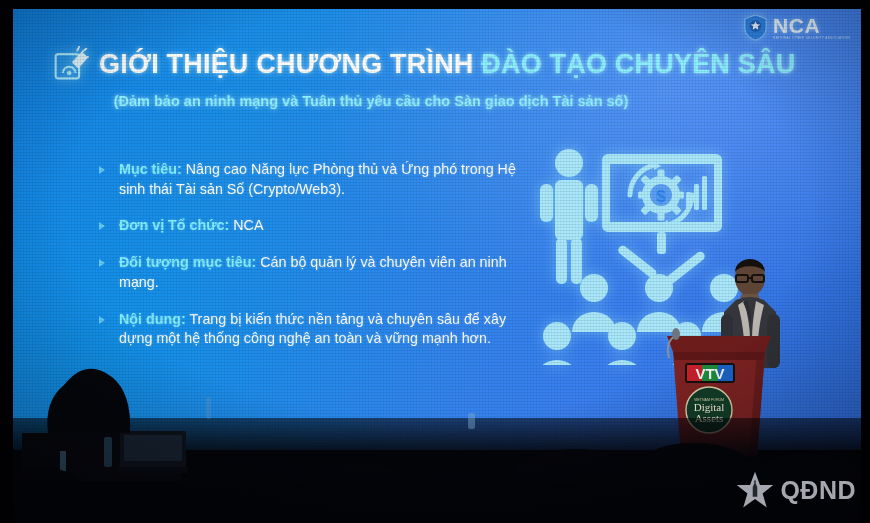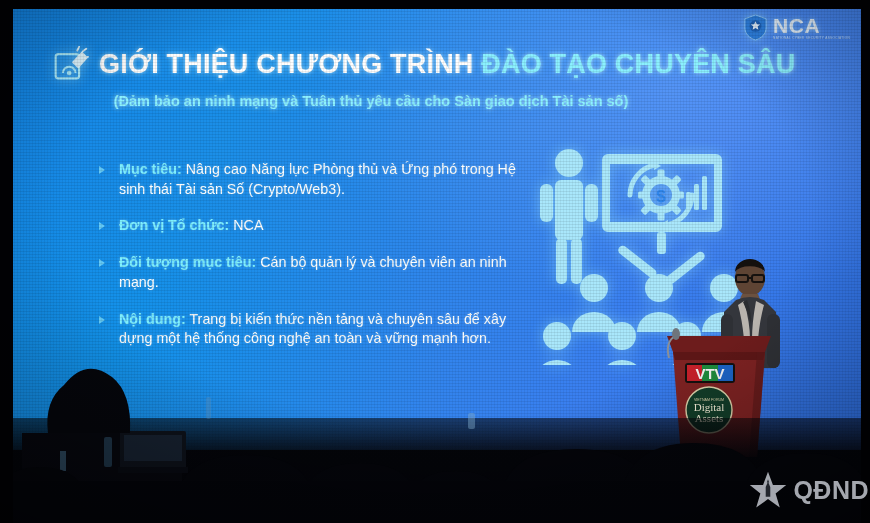--- a/index.html
+++ b/index.html
@@ -61,21 +61,21 @@
   #podium{position:absolute;left:663px;top:322px;width:112px;height:135px;}
   #darkfloor{position:absolute;left:0;bottom:0;width:870px;height:105px;
     background:linear-gradient(180deg,rgba(3,4,9,.55) 0%,rgba(3,4,9,.95) 38%,#030409 100%);}
   #darkleft{position:absolute;left:0;top:0;width:13px;height:523px;background:#010104;}
   #darktop{position:absolute;left:0;top:0;width:870px;height:9px;background:#010104;}
   #darkright{position:absolute;right:0;top:0;width:9px;height:523px;background:#010104;}
   #vign{position:absolute;inset:0;pointer-events:none;
     background:radial-gradient(ellipse 95% 88% at 50% 40%,rgba(0,0,0,0) 45%,rgba(0,0,0,.55) 100%);}
 
   
-  #qdnd{position:absolute;right:1px;bottom:14px;display:flex;align-items:center;gap:6px;opacity:.82;}
+  #qdnd{position:absolute;right:14px;bottom:14px;display:flex;align-items:center;gap:6px;opacity:.82;}
   #qdnd .star{width:38px;height:38px;}
   #qdnd .txt{font-size:25px;font-weight:bold;letter-spacing:.5px;color:#c8ccd4;
     font-family:"Liberation Sans",sans-serif;}
 </style>
 </head>
 <body>
 
 <div id="stage">
 
   <div id="screen">

